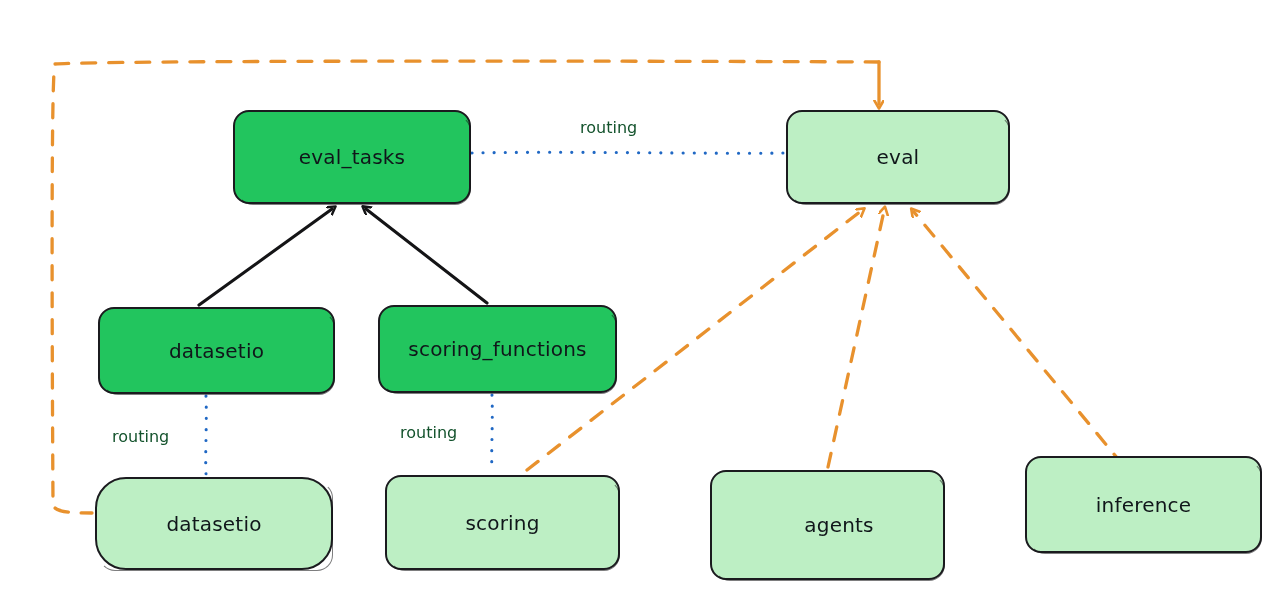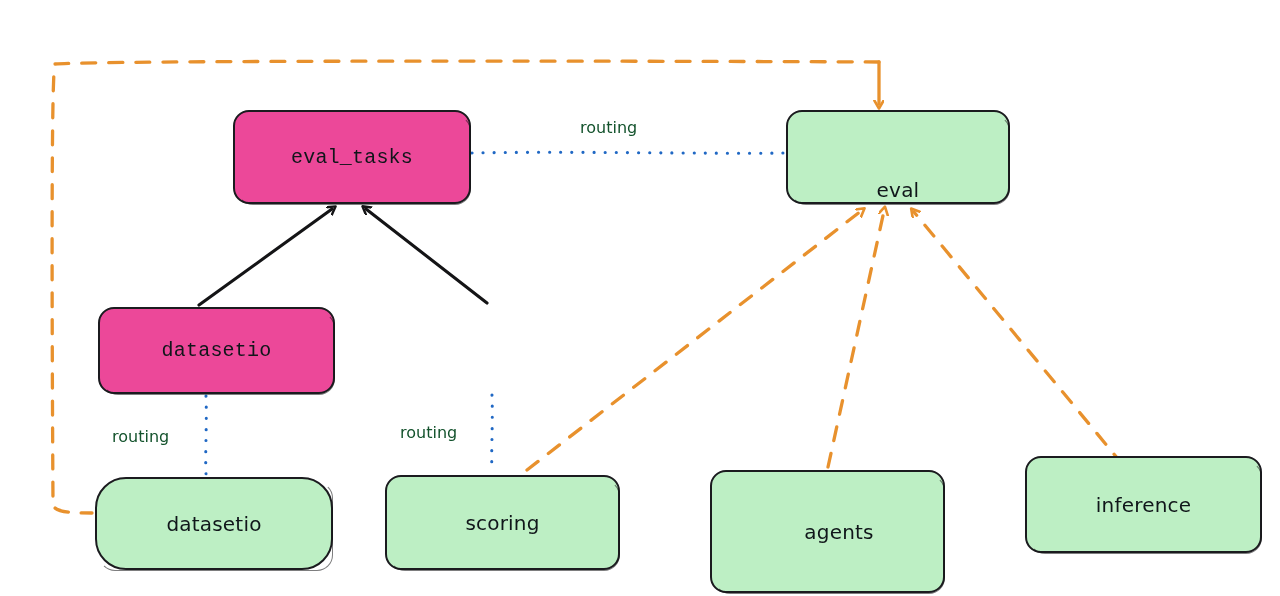--- a/index.html
+++ b/index.html
@@ -46,21 +46,21 @@
     left: 2px;
     right: -2px;
     top: 3px;
     bottom: -3px;
     border-radius: 16px;
     border: 1.5px solid rgba(20,20,22,0.55);
     border-top-color: transparent;
     border-left-color: transparent;
     pointer-events: none;
   }
-  .node.blue { background: #ec4899; font-family: Liberation Mono, monospace; }
+  .node.blue { background: #22c55e; }
   .node.green { background: #bdefc4; }
   .node .label { position: relative; z-index: 2; }
   .edge-label {
     position: absolute;
     font-family: "DejaVu Sans", sans-serif;
     font-size: 16px;
     color: #14532d;
     z-index: 4;
     white-space: nowrap;
   }
@@ -109,38 +109,41 @@
     </g>
     <g>
       <path d="M1123,465 L914,212" fill="none" stroke="#e8912d" stroke-width="3.3" stroke-linecap="round" stroke-dasharray="14 13" marker-end="url(#arrow-orange)"></path>
     </g>
   </svg>
 
   <div class="node blue" style="left:233px; top:110px; width:238px; height:94px;">
     <span class="label">eval_tasks</span>
   </div>
 
-  <div class="node green" style="left:786px; top:110px; width:224px; height:94px;align-items:flex-end;">
+  <div class="node green" style="left:786px; top:110px; width:224px; height:94px;">
     <span class="label">eval</span>
   </div>
 
   <div class="node blue" style="left:98px; top:307px; width:237px; height:87px;">
     <span class="label">datasetio</span>
   </div>
 
+  <div class="node blue" style="left:378px; top:305px; width:239px; height:88px;">
+    <span class="label">scoring_functions</span>
+  </div>
 
   <div class="node green" style="left:95px; top:477px; width:238px; height:93px;border-radius:31px;">
     <span class="label">datasetio</span>
   </div>
 
   <div class="node green" style="left:385px; top:475px; width:235px; height:95px;text-align:right;">
     <span class="label">scoring</span>
   </div>
 
-  <div class="node green" style="left:710px; top:470px; width:235px; height:123px;padding-left:23px;">
+  <div class="node green" style="left:710px; top:470px; width:235px; height:110px;padding-left:23px;">
     <span class="label">agents</span>
   </div>
 
   <div class="node green" style="left:1025px; top:456px; width:237px; height:97px;text-align:center;">
     <span class="label">inference</span>
   </div>
 
   <div class="edge-label" style="left:580px; top:118px;">routing</div>
   <div class="edge-label" style="left:112px; top:427px;">routing</div>
   <div class="edge-label" style="left:400px; top:423px;">routing</div>

